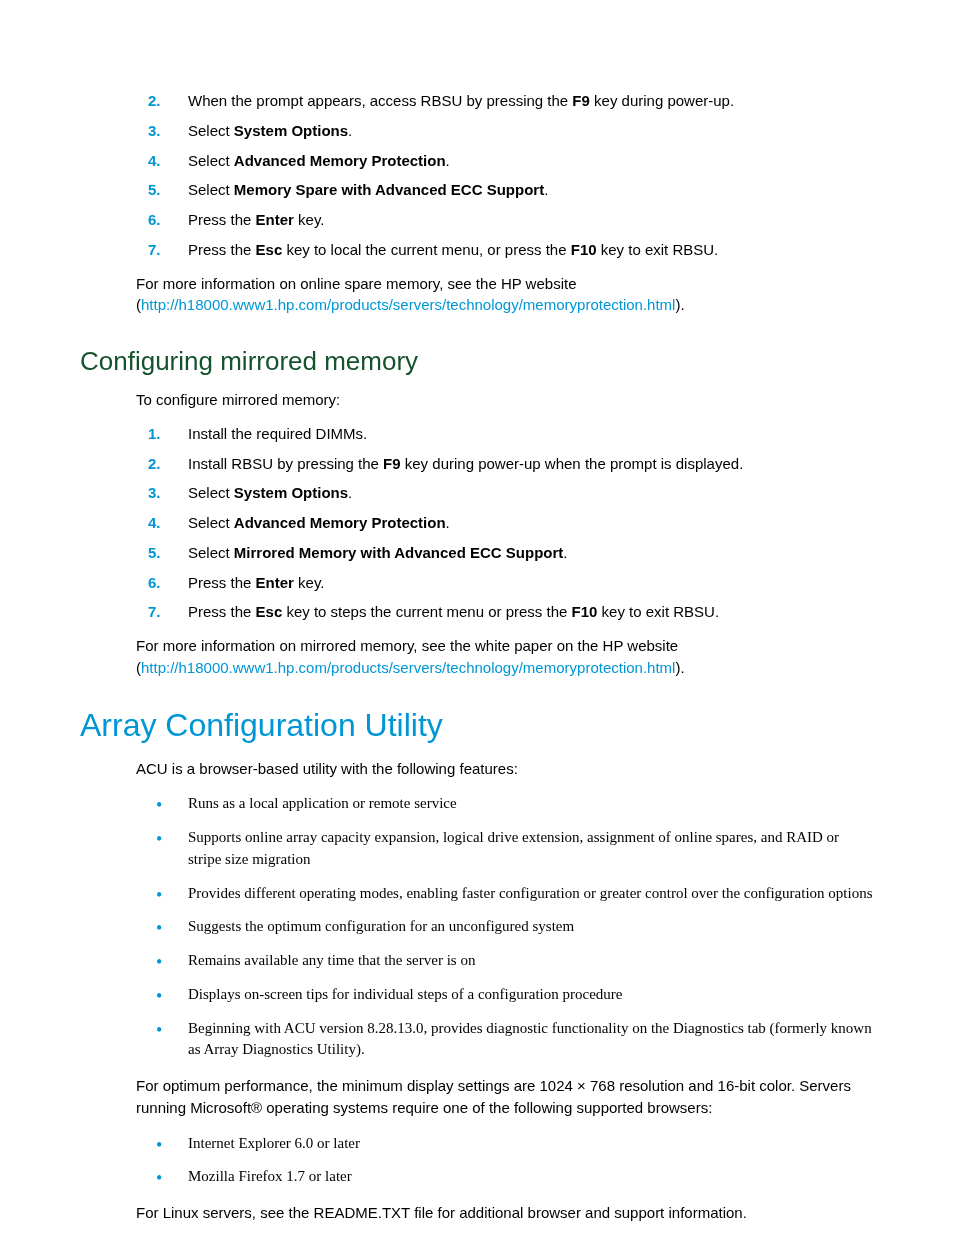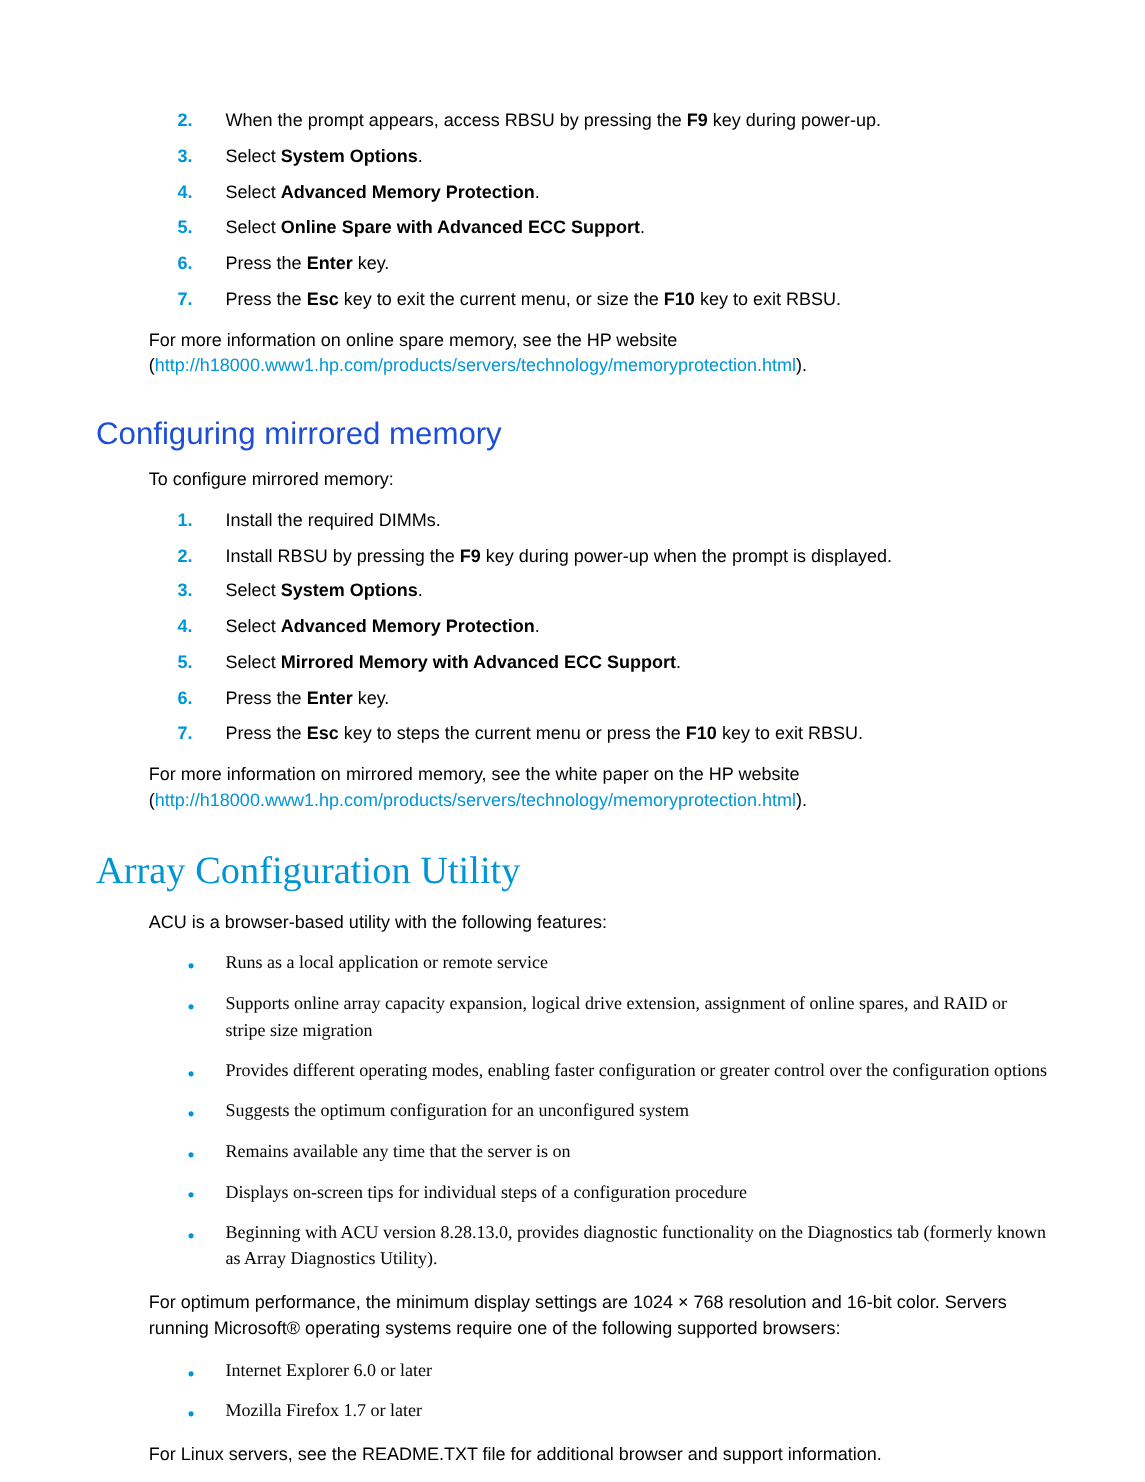--- a/index.html
+++ b/index.html
@@ -12,35 +12,35 @@
     width: 954px;
   }
   .page {
     padding: 80px 80px 40px 80px;
     box-sizing: border-box;
     width: 954px;
     min-height: 1235px;
     position: relative;
   }
   h1 {
-    font-family: Liberation Serif, serif;
+    font-family: Liberation Sans, sans-serif;
     font-weight: 400;
     color: #0096d6;
     font-size: 32px;
     margin: 28px 0 14px 0;
   }
   h2 {
     font-family: Arial, Helvetica, sans-serif;
     font-weight: 400;
-    color: #1d4ed8;
+    color: #14532d;
     font-size: 26px;
     margin: 30px 0 12px 0;
   }
   .body-text {
-    margin: 8px 0 8px 44px;
+    margin: 8px 0 8px 56px;
     line-height: 1.45;
   }
   ol.numbered {
     list-style: none;
     padding: 0;
     margin: 6px 0 6px 68px;
   }
   ol.numbered > li {
     position: relative;
     padding: 4px 0 4px 40px;
@@ -80,23 +80,23 @@
 </style>
 </head>
 <body>
 
 <div class="page">
 
   <ol class="numbered">
     <li><span class="num">2.</span><span>When the prompt appears, access RBSU by pressing the </span><b>F9</b><span> key during power-up.</span></li>
     <li><span class="num">3.</span><span>Select </span><b>System Options</b><span>.</span></li>
     <li><span class="num">4.</span><span>Select </span><b>Advanced Memory Protection</b><span>.</span></li>
-    <li><span class="num">5.</span><span>Select </span><b>Online Spare with Advanced ECC Support</b><span>.</span></li>
+    <li><span class="num">5.</span><span>Select </span><b>Memory Spare with Advanced ECC Support</b><span>.</span></li>
     <li><span class="num">6.</span><span>Press the </span><b>Enter</b><span> key.</span></li>
-    <li><span class="num">7.</span><span>Press the </span><b>Esc</b><span> key to exit the current menu, or size the </span><b>F10</b><span> key to exit RBSU.</span></li>
+    <li><span class="num">7.</span><span>Press the </span><b>Esc</b><span> key to local the current menu, or press the </span><b>F10</b><span> key to exit RBSU.</span></li>
   </ol>
 
   <p class="body-text"><span>For more information on online spare memory, see the HP website (</span><a class="link">http://h18000.www1.hp.com/products/servers/technology/memoryprotection.html</a><span>).</span></p>
 
   <h2>Configuring mirrored memory</h2>
   <p class="body-text">To configure mirrored memory:</p>
 
   <ol class="numbered">
     <li><span class="num">1.</span><span>Install the required DIMMs.</span></li>
     <li><span class="num">2.</span><span>Install RBSU by pressing the </span><b>F9</b><span> key during power-up when the prompt is displayed.</span></li>

